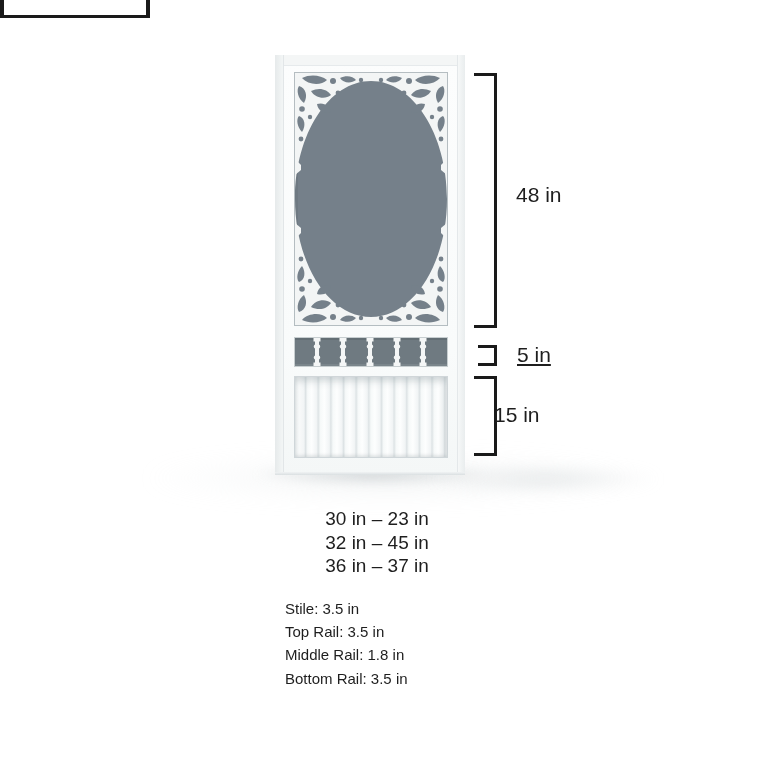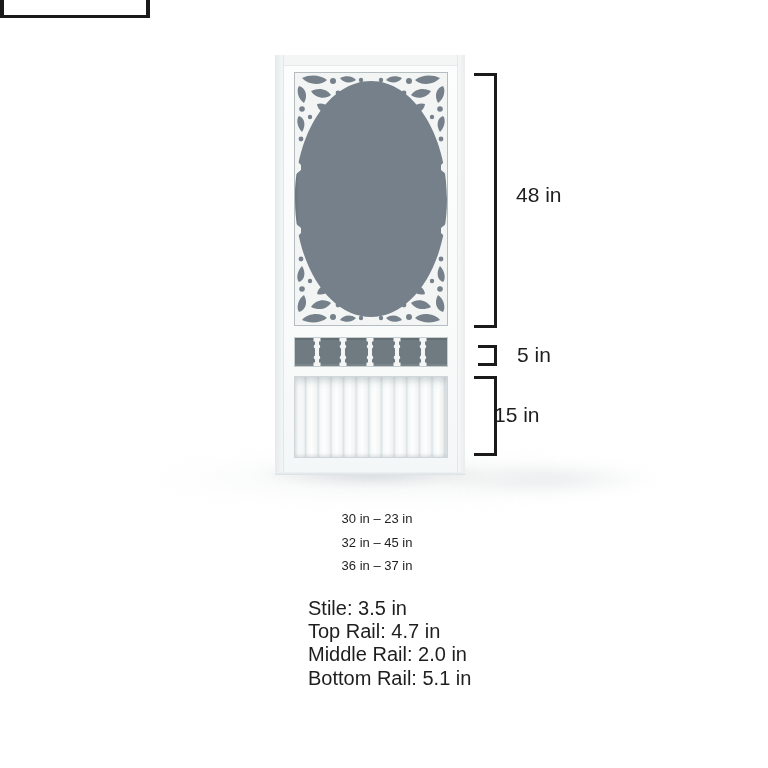--- a/index.html
+++ b/index.html
@@ -38,25 +38,25 @@
   .panel svg{display:block;width:100%;height:100%;}
   
   .bk{position:absolute;border-color:#1a1a1a;border-style:solid;}
   .bk48{left:474px;top:73px;width:20px;height:249px;border-width:3px 3px 3px 0;}
   .bk5 {left:478px;top:345px;width:16px;height:15px;border-width:3px 3px 3px 0;}
   .bk15{left:474px;top:376px;width:20px;height:74px;border-width:3px 3px 3px 0;}
   .bkw {left:297px;top:484px;width:142px;height:15px;border-width:0 4px 3px 4px;border-color:#1a1a1a;border-style:solid;}
   
   .lbl{position:absolute;font-size:21px;line-height:24px;color:#1e1e1e;white-space:nowrap;}
   .lbl48{left:516px;top:183px;}
-  .lbl5 {left:517px;top:343px;}
+  .lbl5 {left:517px;top:343px;text-decoration:underline;}
   .lbl15{left:494px;top:403px;}
   .widths{position:absolute;left:272px;top:507px;width:210px;text-align:center;
-          font-size:13px;line-height:23.5px;color:#1e1e1e;}
-  .specs{position:absolute;left:285px;top:597px;font-size:20px;line-height:23.2px;color:#1e1e1e;margin-left:23px;}
+          font-size:19px;line-height:23.5px;color:#1e1e1e;}
+  .specs{position:absolute;left:285px;top:597px;font-size:15px;line-height:23.2px;color:#1e1e1e;}
 </style>
 </head>
 <body>
 
 <div class="stage">
 
   <div class="shadow s3"></div>
   <div class="shadow s1"></div>
   <div class="shadow s2"></div>
 
@@ -142,18 +142,18 @@
   <div class="lbl lbl15">15 in</div>
 
   <div class="widths">
     <div>30 in – 23 in</div>
     <div>32 in – 45 in</div>
     <div>36 in – 37 in</div>
   </div>
 
   <div class="specs">
     <div>Stile: 3.5 in</div>
-    <div>Top Rail: 4.7 in</div>
-    <div>Middle Rail: 2.0 in</div>
-    <div>Bottom Rail: 5.1 in</div>
+    <div>Top Rail: 3.5 in</div>
+    <div>Middle Rail: 1.8 in</div>
+    <div>Bottom Rail: 3.5 in</div>
   </div>
 
 </div>
 
 </body></html>

